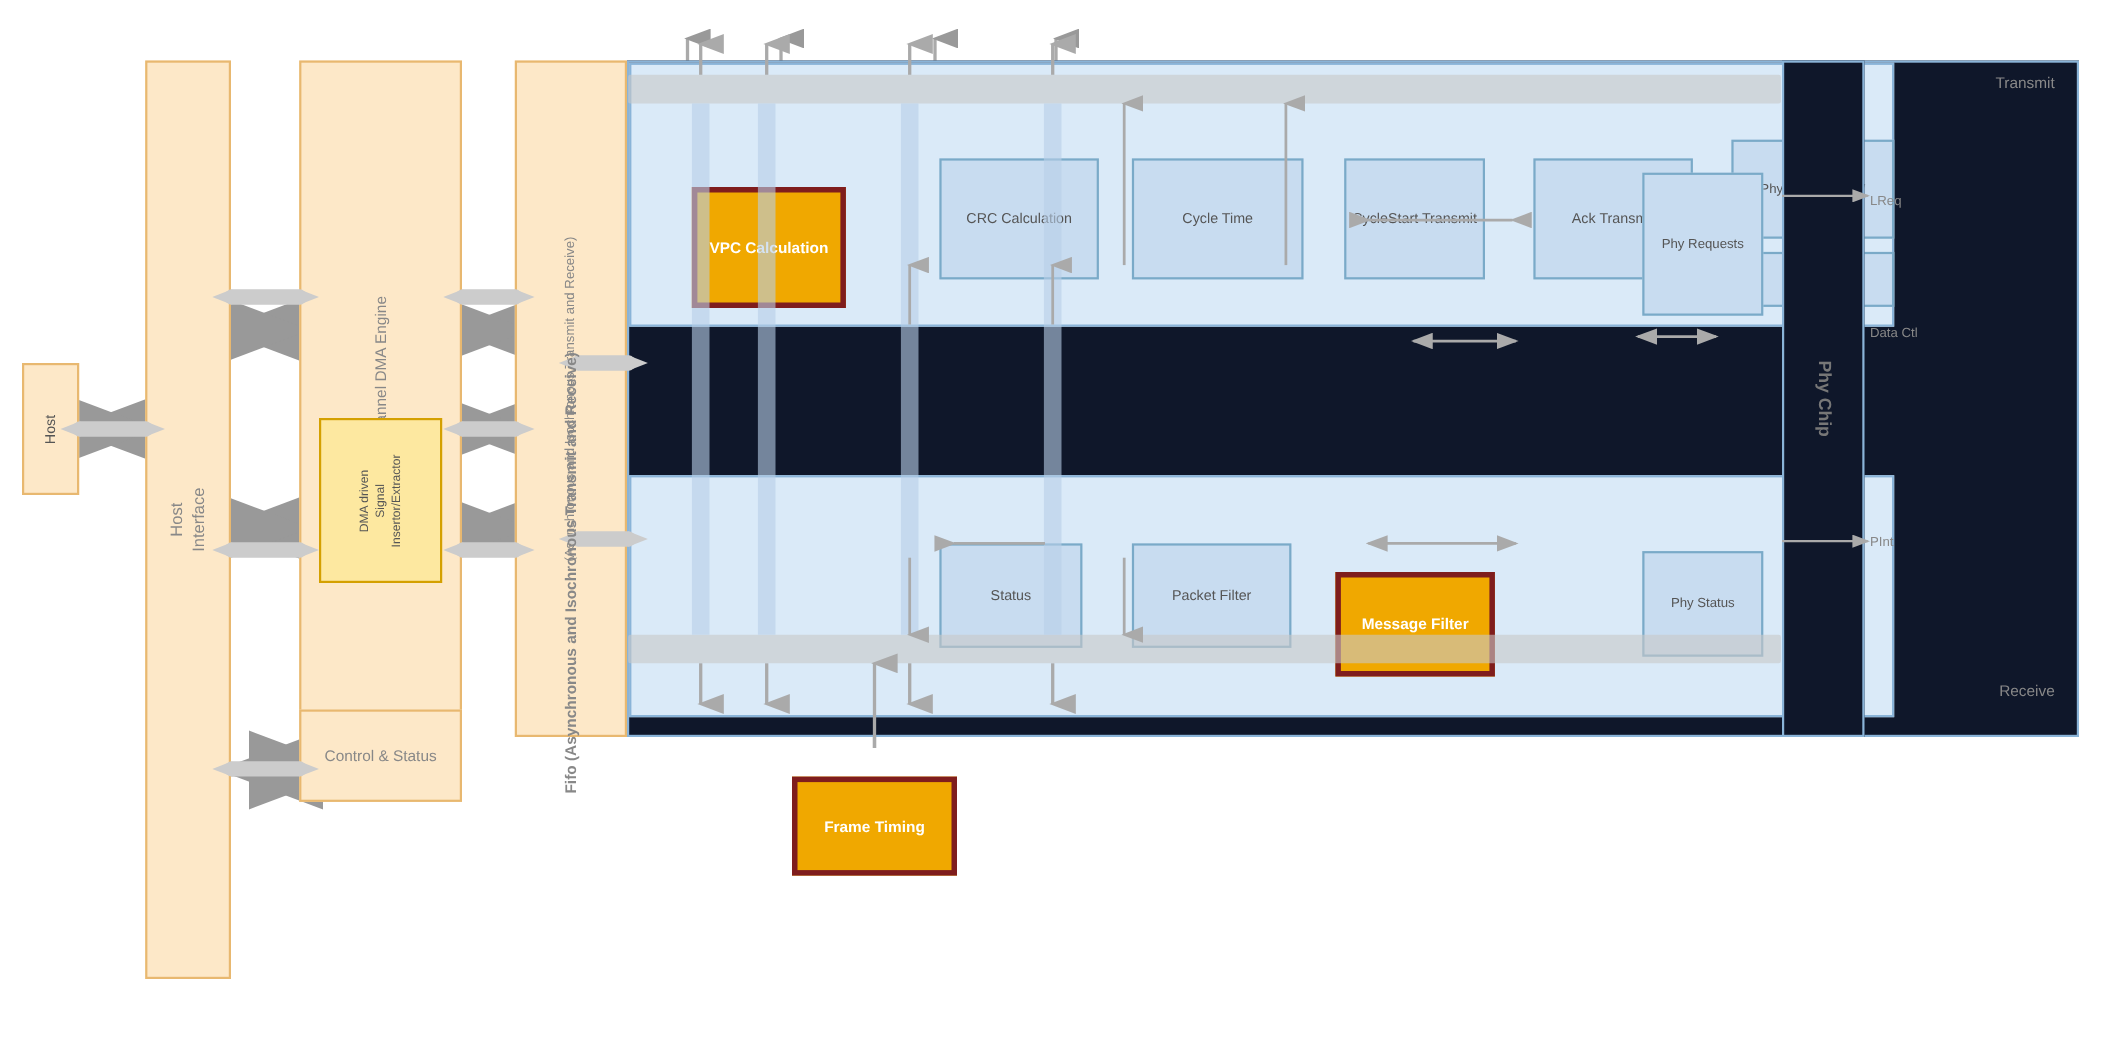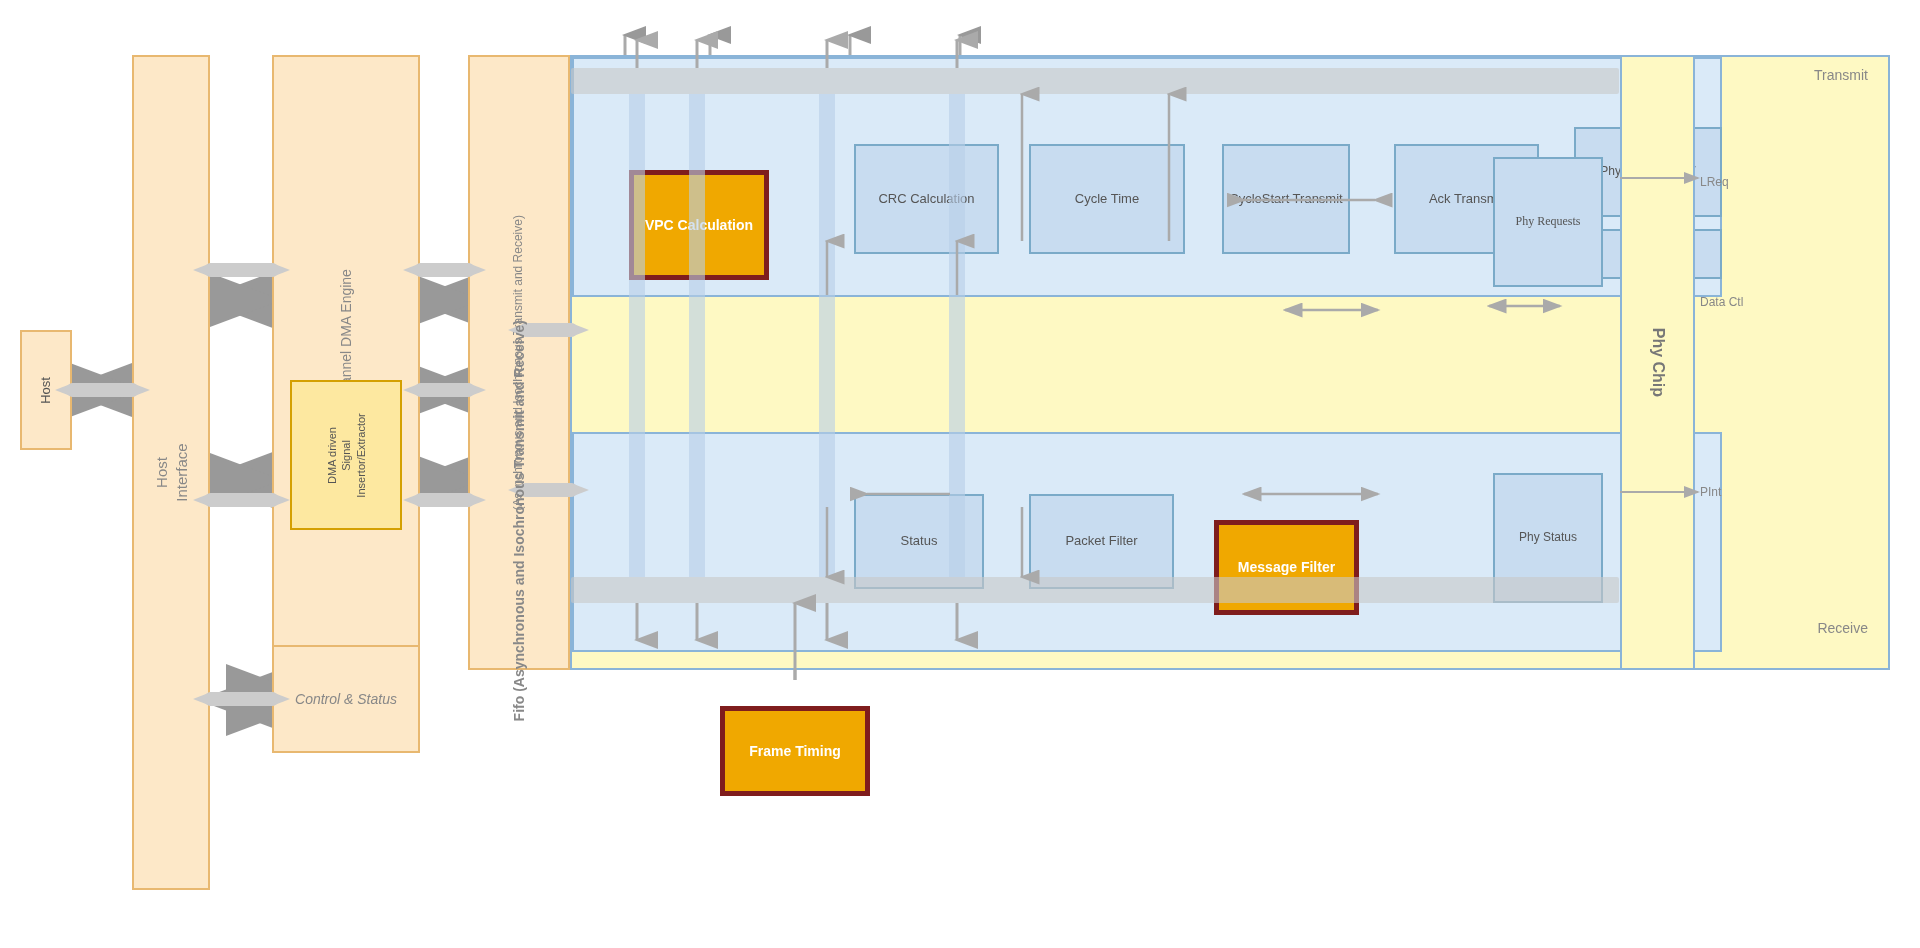--- a/index.html
+++ b/index.html
@@ -32,21 +32,21 @@
       line-height: 1.3;
     }
 
     
     .peach-outer {
       background: #fde8c8;
       border: 2px solid #e8b870;
     }
     
     .blue-outer {
-      background: #fef9c3;
+      background: #0f172a;
       border: 2px solid #8ab4d8;
     }
     
     .blue-inner {
       background: #daeaf8;
       border: 2px solid #8ab4d8;
     }
     
     .blue-block {
       background: #c8dcf0;
@@ -194,21 +194,21 @@
   </div>
 
   <div class="block peach-outer" style="left:272px; top:55px; width:148px; height:615px;">
     <span class="block-label rotated-90" style="font-size:14px; color:#888; text-align:center;">Multiple Channel DMA Engine</span>
   </div>
 
   <div class="block gold-outline" style="left:290px; top:380px; width:112px; height:150px;">
     <span class="block-label" style="font-size:11px; color:#555; transform:rotate(-90deg); white-space:nowrap;">DMA driven<br>Signal<br>Insertor/Extractor</span>
   </div>
 
-  <div class="block peach-outer" style="left:272px; top:645px; width:148px; height:108px;font-style:italic;">
+  <div class="block peach-outer" style="left:272px; top:645px; width:148px; height:84px;">
     <span class="block-label" style="font-size:14px; color:#888;">Control &amp; Status</span>
   </div>
 
   <div class="block peach-outer" style="left:468px; top:55px; width:102px; height:615px;">
     <span class="block-label rotated-90" style="font-size:12px; color:#888; text-align:center;">(Asynchronous and Isochronous Transmit and Receive)</span>
   </div>
 
   <div style="position:absolute; left:468px; top:320px; width:102px; text-align:center; z-index:10;">
     <span style="font-size:14px; color:#888; font-weight:bold; writing-mode: vertical-rl; transform: rotate(180deg);">Fifo
 (Asynchronous and Isochronous Transmit and Receive)</span>
@@ -274,26 +274,26 @@
       </div>
 
       <div class="block gold-block" style="position:absolute; left:640px; top:60px; width:145px; height:95px;">
         <span class="block-label" style="color:#fff; font-weight:bold; font-size:14px;">Message
 Filter</span>
       </div>
 
     </div>
 
     <div class="blue-block block" style="position:absolute; right:285px; top:100px; width:110px; height:130px;">
-      <span class="block-label" style="font-size:12px; color:#555;font-family:Liberation Serif, serif;">Phy
+      <span class="block-label" style="font-size:12px; color:#555;">Phy
 Requests</span>
     </div>
 
 
-    <div class="blue-block block" style="position:absolute; right:285px; top:416px; width:110px; height:130px;">
+    <div class="blue-block block" style="position:absolute; right:285px; top:444px; width:110px; height:96px;">
       <span class="block-label" style="font-size:12px; color:#555;">Phy
 Status</span>
     </div>
 
   </div>
 
   <div class="block blue-outer" style="left:1620px; top:55px; width:75px; height:615px;">
     <span class="block-label rotated-90-cw" style="font-size:16px; color:#777; font-weight:bold;">Phy Chip</span>
   </div>
 

